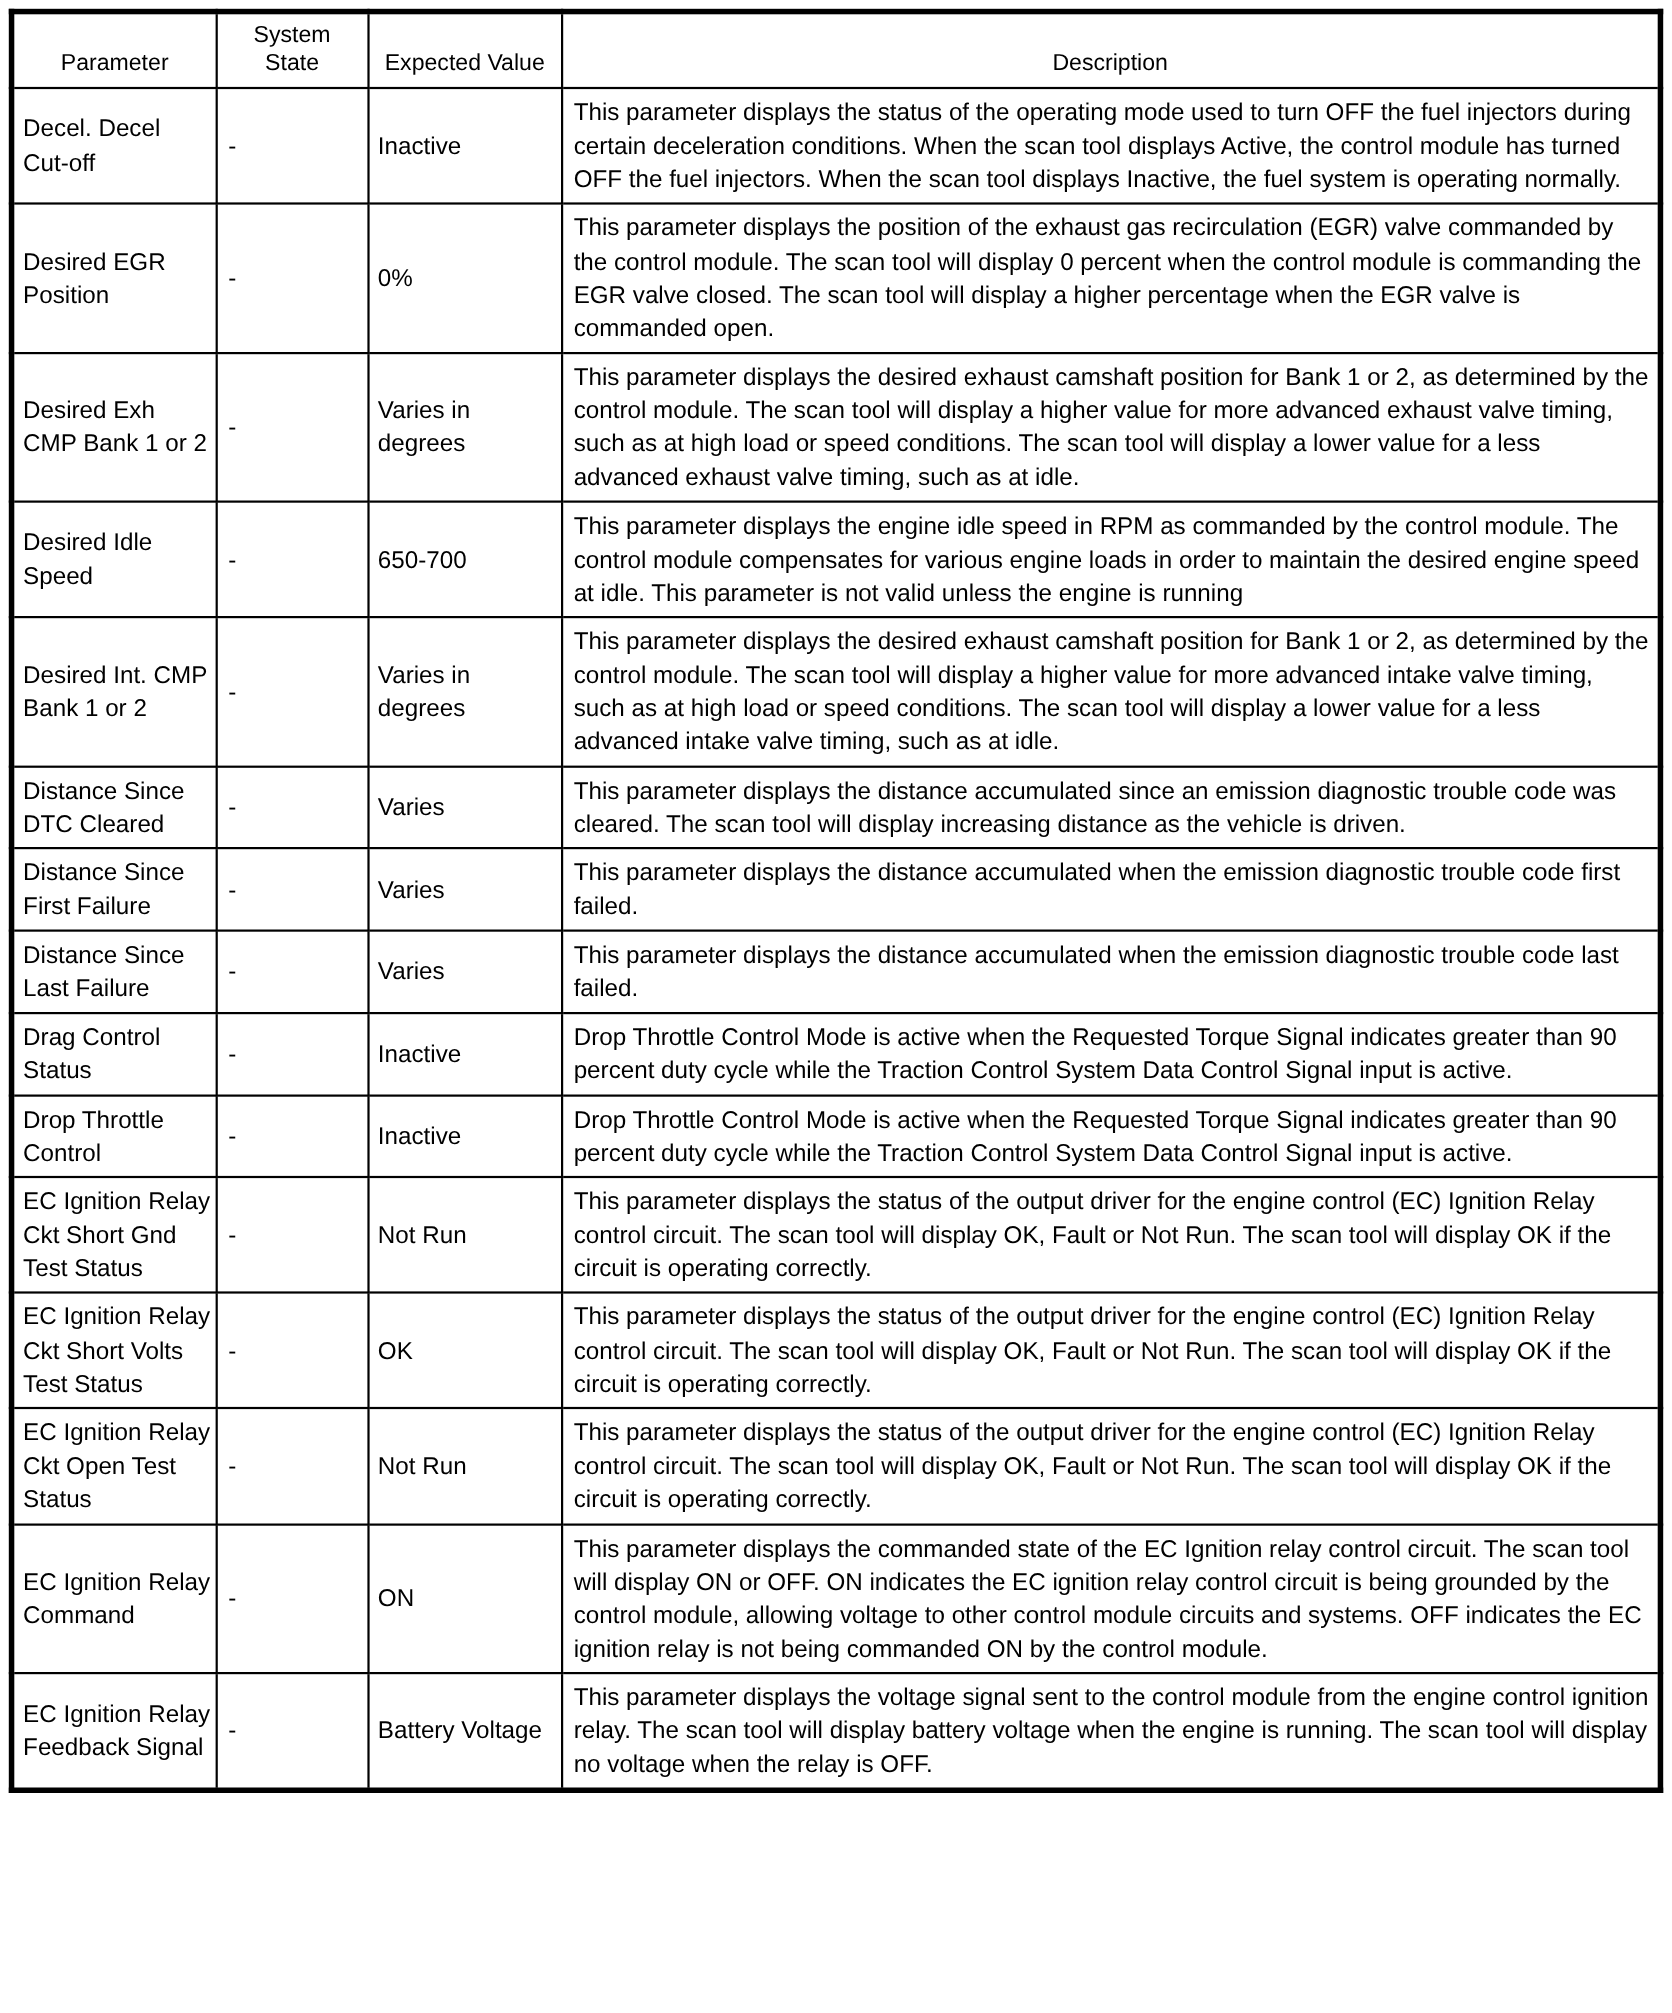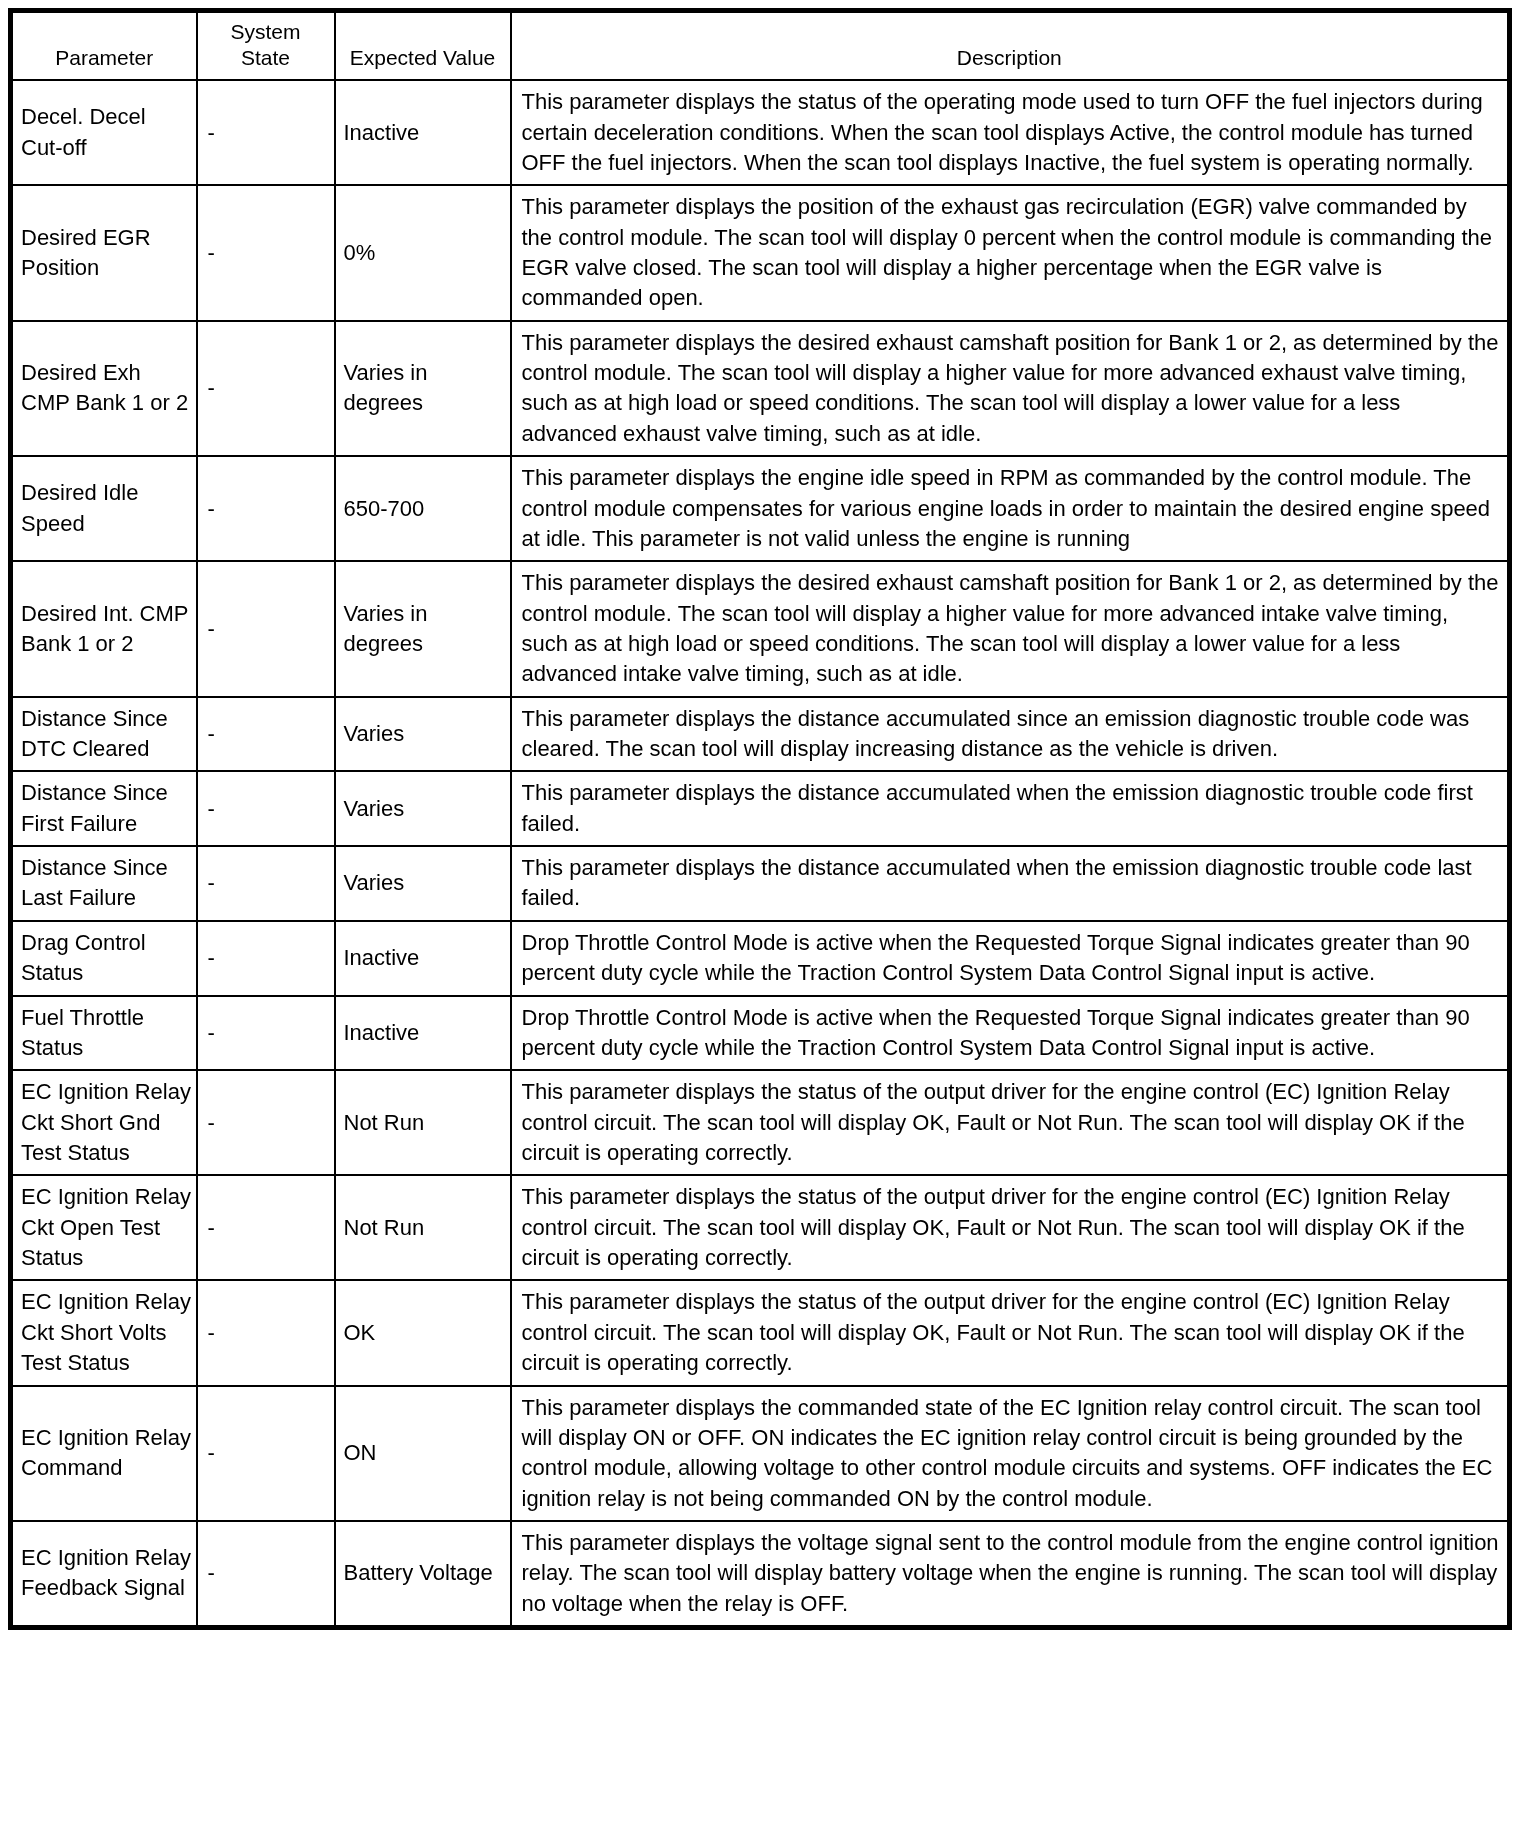--- a/index.html
+++ b/index.html
@@ -139,41 +139,41 @@
           <td class="expected-cell">Varies</td>
           <td class="desc-cell">This parameter displays the distance accumulated when the emission diagnostic trouble code last failed.</td>
         </tr>
         <tr>
           <td class="param-cell">Drag Control Status</td>
           <td class="state-cell">-</td>
           <td class="expected-cell">Inactive</td>
           <td class="desc-cell">Drop Throttle Control Mode is active when the Requested Torque Signal indicates greater than 90 percent duty cycle while the Traction Control System Data Control Signal input is active.</td>
         </tr>
         <tr>
-          <td class="param-cell">Fuel Throttle Status</td>
+          <td class="param-cell">Drop Throttle Control</td>
           <td class="state-cell">-</td>
           <td class="expected-cell">Inactive</td>
           <td class="desc-cell">Drop Throttle Control Mode is active when the Requested Torque Signal indicates greater than 90 percent duty cycle while the Traction Control System Data Control Signal input is active.</td>
         </tr>
         <tr>
           <td class="param-cell">EC Ignition Relay Ckt Short Gnd Test Status</td>
           <td class="state-cell">-</td>
           <td class="expected-cell">Not Run</td>
           <td class="desc-cell">This parameter displays the status of the output driver for the engine control (EC) Ignition Relay control circuit. The scan tool will display OK, Fault or Not Run. The scan tool will display OK if the circuit is operating correctly.</td>
         </tr>
         <tr>
+          <td class="param-cell">EC Ignition Relay Ckt Short Volts Test Status</td>
+          <td class="state-cell">-</td>
+          <td class="expected-cell">OK</td>
+          <td class="desc-cell">This parameter displays the status of the output driver for the engine control (EC) Ignition Relay control circuit. The scan tool will display OK, Fault or Not Run. The scan tool will display OK if the circuit is operating correctly.</td>
+        </tr>
+        <tr>
           <td class="param-cell">EC Ignition Relay Ckt Open Test Status</td>
           <td class="state-cell">-</td>
           <td class="expected-cell">Not Run</td>
-          <td class="desc-cell">This parameter displays the status of the output driver for the engine control (EC) Ignition Relay control circuit. The scan tool will display OK, Fault or Not Run. The scan tool will display OK if the circuit is operating correctly.</td>
-        </tr>
-        <tr>
-          <td class="param-cell">EC Ignition Relay Ckt Short Volts Test Status</td>
-          <td class="state-cell">-</td>
-          <td class="expected-cell">OK</td>
           <td class="desc-cell">This parameter displays the status of the output driver for the engine control (EC) Ignition Relay control circuit. The scan tool will display OK, Fault or Not Run. The scan tool will display OK if the circuit is operating correctly.</td>
         </tr>
         <tr>
           <td class="param-cell">EC Ignition Relay Command</td>
           <td class="state-cell">-</td>
           <td class="expected-cell">ON</td>
           <td class="desc-cell">This parameter displays the commanded state of the EC Ignition relay control circuit. The scan tool will display ON or OFF. ON indicates the EC ignition relay control circuit is being grounded by the control module, allowing voltage to other control module circuits and systems. OFF indicates the EC ignition relay is not being commanded ON by the control module.</td>
         </tr>
         <tr>
           <td class="param-cell">EC Ignition Relay Feedback Signal</td>

